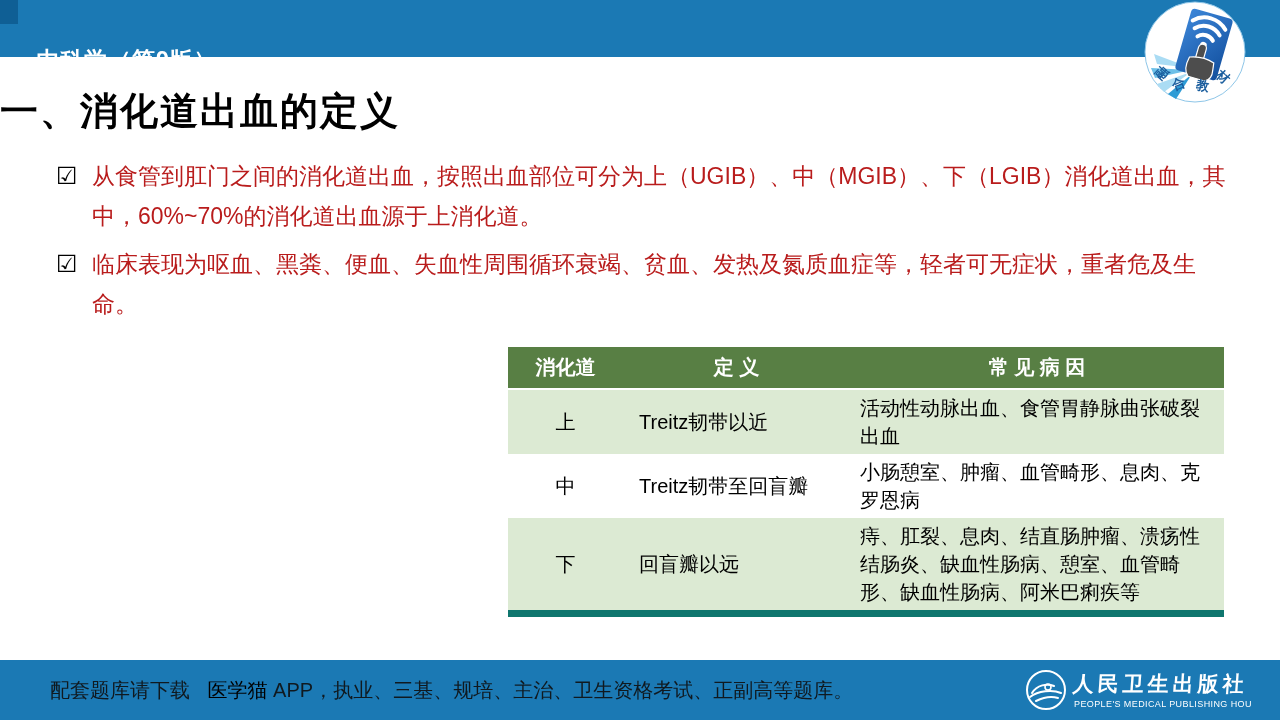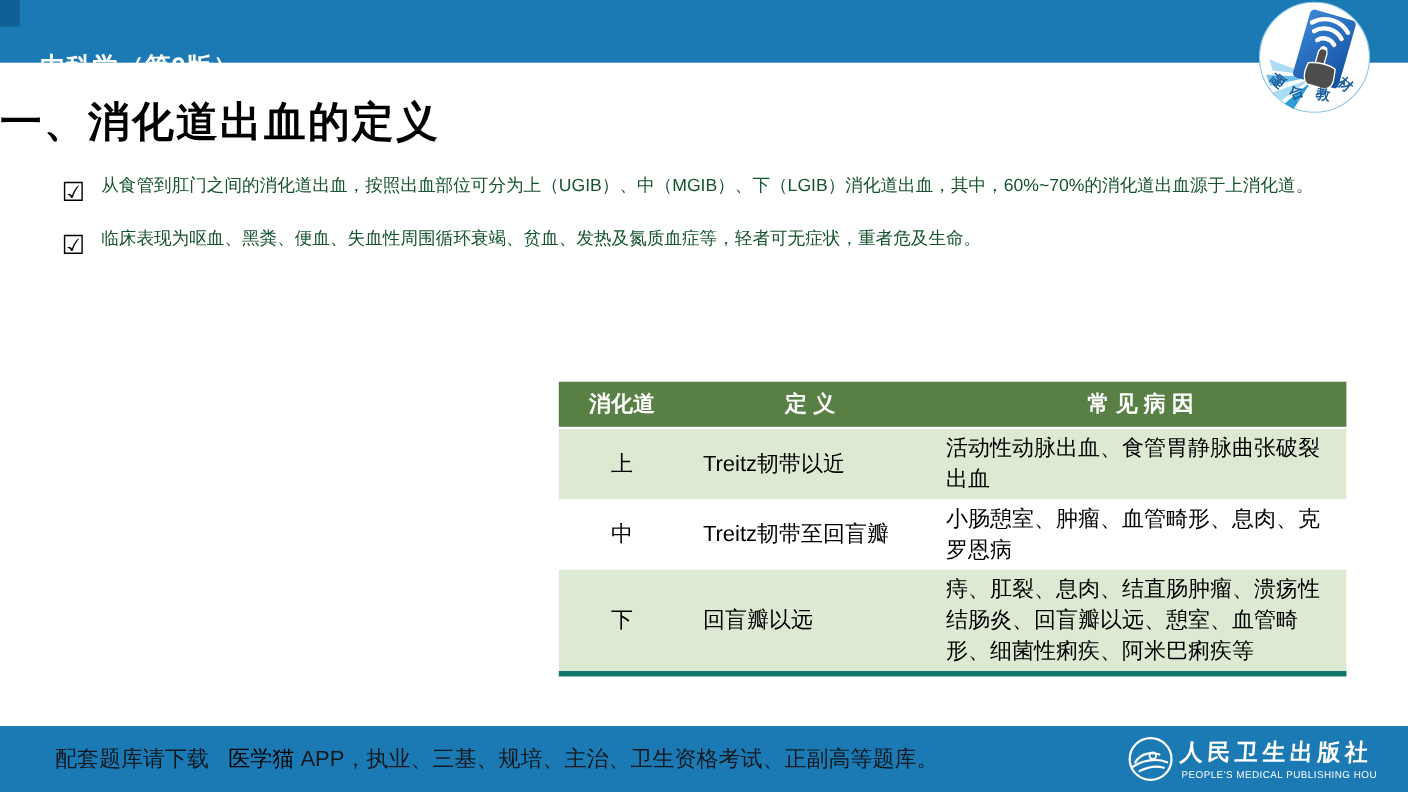--- a/index.html
+++ b/index.html
@@ -17,25 +17,25 @@
   .fusion-logo { position:absolute; left:1142px; top:0px; width:106px; height:108px; }
 
   
   .page-title { position:absolute; left:0; top:86px; width:1280px; 
                 font-size:38px; font-weight:bold; color:#000; letter-spacing:2px; }
 
   
   .bullets { position:absolute; left:56px; top:156px; width:1175px; }
   .bullet { display:flex; margin-bottom:8px; }
   .bullet-marker { flex:0 0 36px; font-size:24px; line-height:40px; color:#000; }
-  .bullet-text { font-size:16px; line-height:28px; color:#14532d; }
+  .bullet-text { font-size:23px; line-height:40px; color:#b91c1c; }
 
   
   .gi-table { position:absolute; left:508px; top:347px; width:716px; font-size:20px; color:#000;
-              border-bottom:5px solid #0f766e; }
+              border-bottom:7px solid #0f766e; }
   .gi-head { display:grid; grid-template-columns:115px 227px 374px; background:#587f44;
              height:41px; margin-bottom:2px; }
   .gi-head-cell { display:flex; align-items:center; justify-content:center;
                   color:#ffffff; font-weight:bold; font-size:20px; }
   .gi-row { display:grid; grid-template-columns:115px 227px 374px; }
   .gi-row.alt { background:#dcead3; }
   .gi-row.plain { background:#ffffff; }
   .gi-cell { display:flex; align-items:center; line-height:28px; padding:4px 0; }
   .cell-region { justify-content:center; }
   .cell-def { padding-left:16px;text-align:right; }
@@ -122,21 +122,21 @@
       <div class="gi-cell cell-causes">活动性动脉出血、食管胃静脉曲张破裂出血</div>
     </div>
     <div class="gi-row plain">
       <div class="gi-cell cell-region">中</div>
       <div class="gi-cell cell-def">Treitz韧带至回盲瓣</div>
       <div class="gi-cell cell-causes">小肠憩室、肿瘤、血管畸形、息肉、克罗恩病</div>
     </div>
     <div class="gi-row alt">
       <div class="gi-cell cell-region">下</div>
       <div class="gi-cell cell-def">回盲瓣以远</div>
-      <div class="gi-cell cell-causes">痔、肛裂、息肉、结直肠肿瘤、溃疡性结肠炎、回盲瓣以远、憩室、血管畸形、细菌性痢疾、阿米巴痢疾等</div>
+      <div class="gi-cell cell-causes">痔、肛裂、息肉、结直肠肿瘤、溃疡性结肠炎、缺血性肠病、憩室、血管畸形、缺血性肠病、阿米巴痢疾等</div>
     </div>
   </div>
 
   <div class="footer-bar">
     <div class="footer-text">
       <span>配套题库请下载 </span><span class="footer-highlight">医学猫</span><span> APP，执业、三基、规培、主治、卫生资格考试、正副高等题库。</span>
     </div>
     <div class="pmph-logo">
       <svg width="228" height="46" viewBox="0 0 228 46">
         <g>

